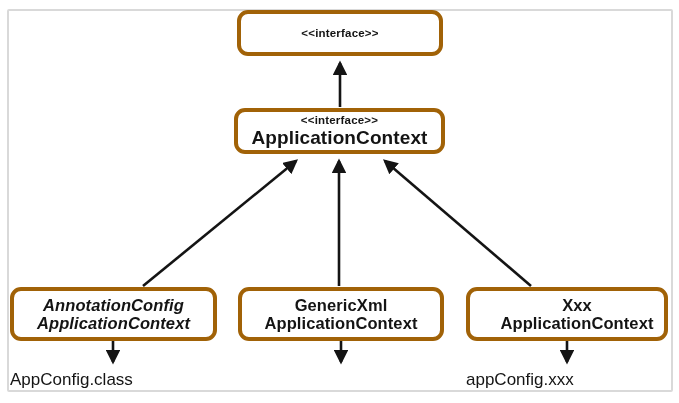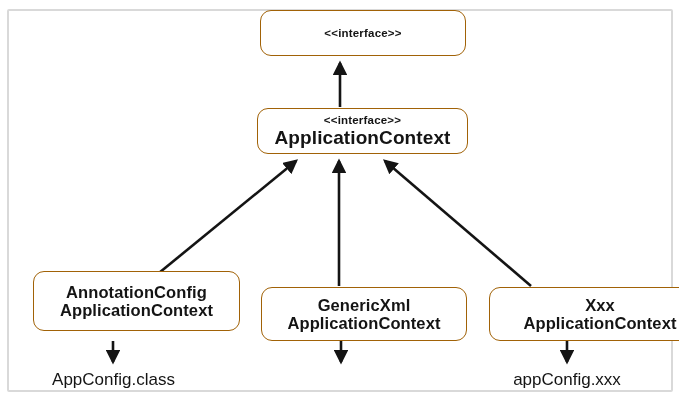--- a/index.html
+++ b/index.html
@@ -23,63 +23,61 @@
     height: 383px;
     border: 2px solid #d9d9d9;
     border-radius: 2px;
     box-sizing: border-box;
     pointer-events: none;
   }
   .node {
     position: absolute;
     box-sizing: border-box;
     background: #ffffff;
-    border: 1px solid #a16207;
+    border: 4px solid #a16207;
     border-radius: 11px;
     display: flex;
     flex-direction: column;
     align-items: center;
     justify-content: center;
     text-align: center;
     color: #141414;
     line-height: 1.12;
     z-index: 2;
-    margin-left: 23px;
   }
   .node .stereotype {
     font-size: 11.5px;
     font-weight: bold;
     letter-spacing: 0.2px;
   }
   .node .node-title {
     font-size: 19px;
     font-weight: bold;
     letter-spacing: 0.1px;
   }
   .node .node-line {
     font-size: 16.5px;
     font-weight: bold;
     letter-spacing: 0.1px;
   }
   #node-bean-factory        { left: 237px; top: 10px;  width: 206px; height: 46px; }
   #node-application-context { left: 234px; top: 108px; width: 211px; height: 46px; }
-  #node-annotation-config   { left: 10px;  top: 271px; width: 207px; height: 60px; }
+  #node-annotation-config   { left: 10px;  top: 287px; width: 207px; height: 54px; font-style: italic; }
   #node-generic-xml         { left: 238px; top: 287px; width: 206px; height: 54px; }
   #node-xxx                 { left: 466px; top: 287px; width: 202px; height: 54px; padding-left: 20px; }
   .arrow-layer {
     position: absolute;
     left: 0; top: 0;
     width: 679px;
     height: 403px;
     z-index: 1;
   }
   .file-label {
     position: absolute;
     top: 370px;
-    text-align: center;
     font-size: 17px;
     color: #141414;
     z-index: 2;
   }
   #label-appconfig-class { left: 10px;  width: 207px; }
   #label-appconfig-xml   { left: 238px; width: 206px; }
   #label-appconfig-xxx   { left: 466px; width: 202px; }
 </style>
 </head>
 <body>

